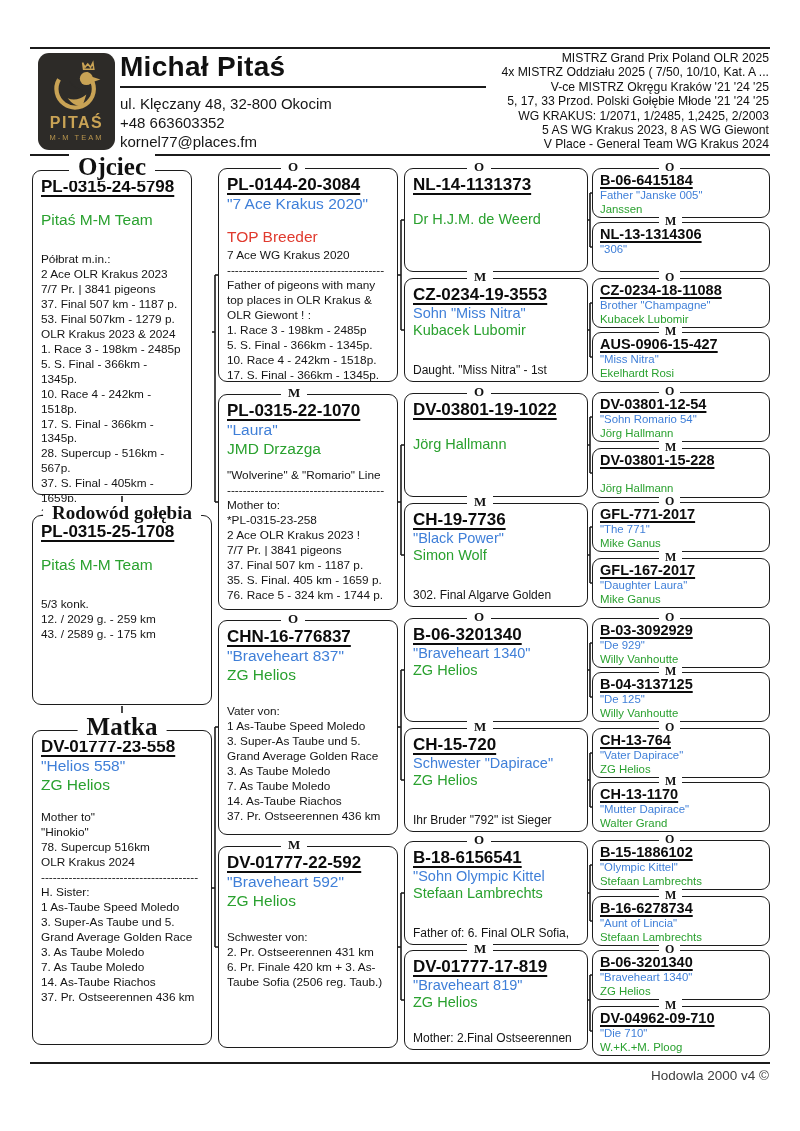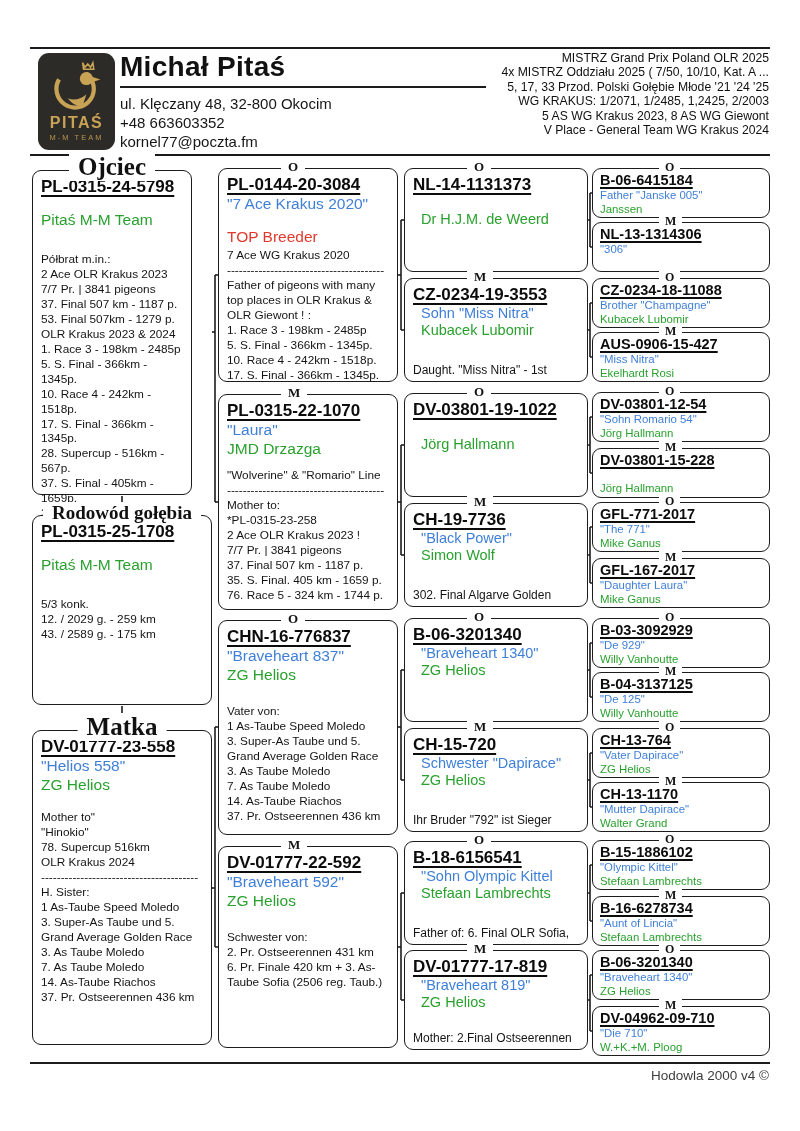--- a/index.html
+++ b/index.html
@@ -31,21 +31,21 @@
              font-family:"Liberation Serif",serif;font-weight:bold;color:#111;white-space:nowrap;}
   .t-lg{font-size:25px;top:-18px;}
   .t-md{font-size:19px;top:-14px;}
   .ring{font-weight:bold;font-size:17px;color:#0c0c0c;line-height:1.25;white-space:nowrap;
         text-decoration:underline;text-decoration-thickness:2px;text-underline-offset:3px;}
   .pname{color:var(--blue);font-size:15.5px;line-height:1.2;white-space:nowrap;min-height:17px;}
   .breeder{color:var(--green);font-size:15.5px;line-height:1.2;white-space:nowrap;min-height:17px;}
   .rednote{color:var(--red);font-size:15.5px;line-height:1.2;}
   .info{font-size:11.8px;line-height:1.27;color:#141414;white-space:pre-line;}
   .binfo{position:absolute;left:8px;right:4px;bottom:4px;font-size:12px;color:#141414;white-space:nowrap;}
-  .g3 .pname,.g3 .breeder{font-size:14.5px;line-height:1.18;min-height:16px;margin-left:8px;}
+  .g3 .pname,.g3 .breeder{font-size:14.5px;line-height:1.18;min-height:16px;}
   .g4 .ring{font-size:14.5px;line-height:1.2;text-decoration-thickness:1.5px;text-underline-offset:2px;}
   .g4 .pname,.g4 .breeder{font-size:11.4px;line-height:1.2;min-height:13px;}
   .mt2{margin-top:2px}.mt10{margin-top:10px}.mt14{margin-top:14px}
   .mt16{margin-top:16px}.mt20{margin-top:20px}.mt22{margin-top:22px}
   #connectors{position:absolute;left:0;top:0;pointer-events:none;}
   .footer-credit{position:absolute;right:31px;top:1068px;font-size:13.5px;color:#3d3d3d;}
 </style>
 </head>
 <body>
 
@@ -63,26 +63,27 @@
       <path d="M24 26 q6 8 14 10" fill="none" stroke="#2d2b28" stroke-width="1.4"></path>
     </svg>
     <div class="logo-title">PITAŚ</div>
     <div class="logo-sub">M-M TEAM</div>
   </div>
 
   <div class="identity">
     <h1 class="owner-name">Michał Pitaś</h1>
     <div class="contact">ul. Klęczany 48, 32-800 Okocim</div>
     <div class="contact">+48 663603352</div>
-    <div class="contact">kornel77@poczta.fm</div>
+    <div class="contact">kornel77@places.fm</div>
   </div>
 
   <div class="achievements">
     <div>MISTRZ Grand Prix Poland OLR 2025</div>
     <div>4x MISTRZ Oddziału 2025 ( 7/50, 10/10, Kat. A ...</div>
+    <div>V-ce MISTRZ  Okręgu Kraków '21 '24 '25</div>
     <div>5, 17, 33 Przod. Polski Gołębie Młode '21 '24 '25</div>
     <div>WG KRAKUS: 1/2071, 1/2485, 1,2425, 2/2003</div>
     <div>5 AS WG Krakus 2023, 8 AS WG Giewont</div>
     <div>V Place - General Team WG Krakus 2024</div>
   </div>
 
   <div class="rule" style="top:154px"></div>
 
   <svg id="connectors" width="800" height="1131">
       <line x1="122" y1="496" x2="122" y2="514" stroke="#1c1c1c" stroke-width="1.6"></line>

